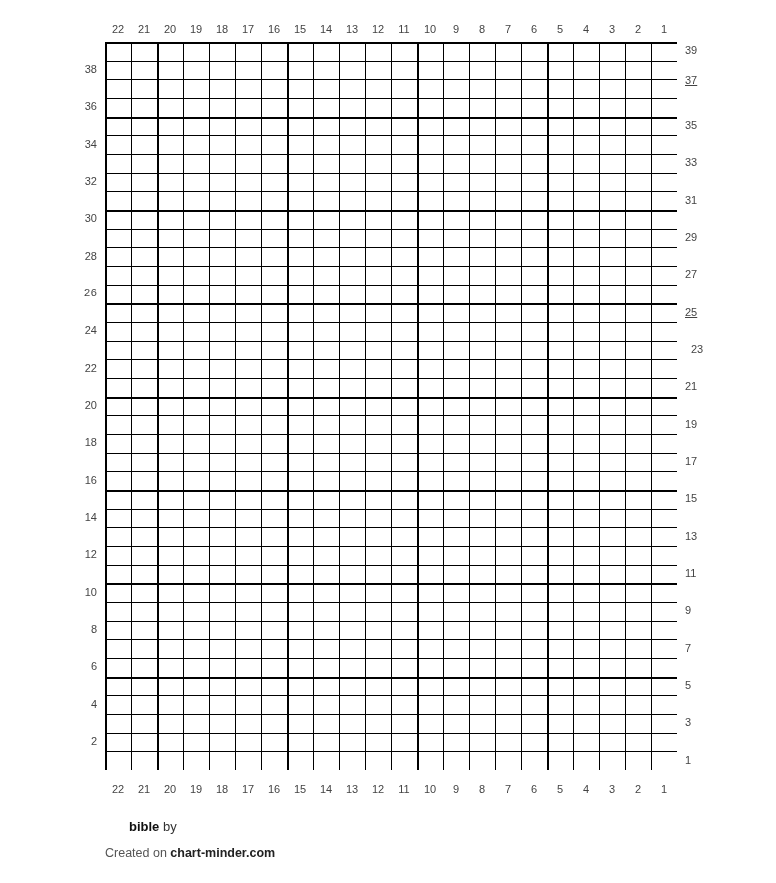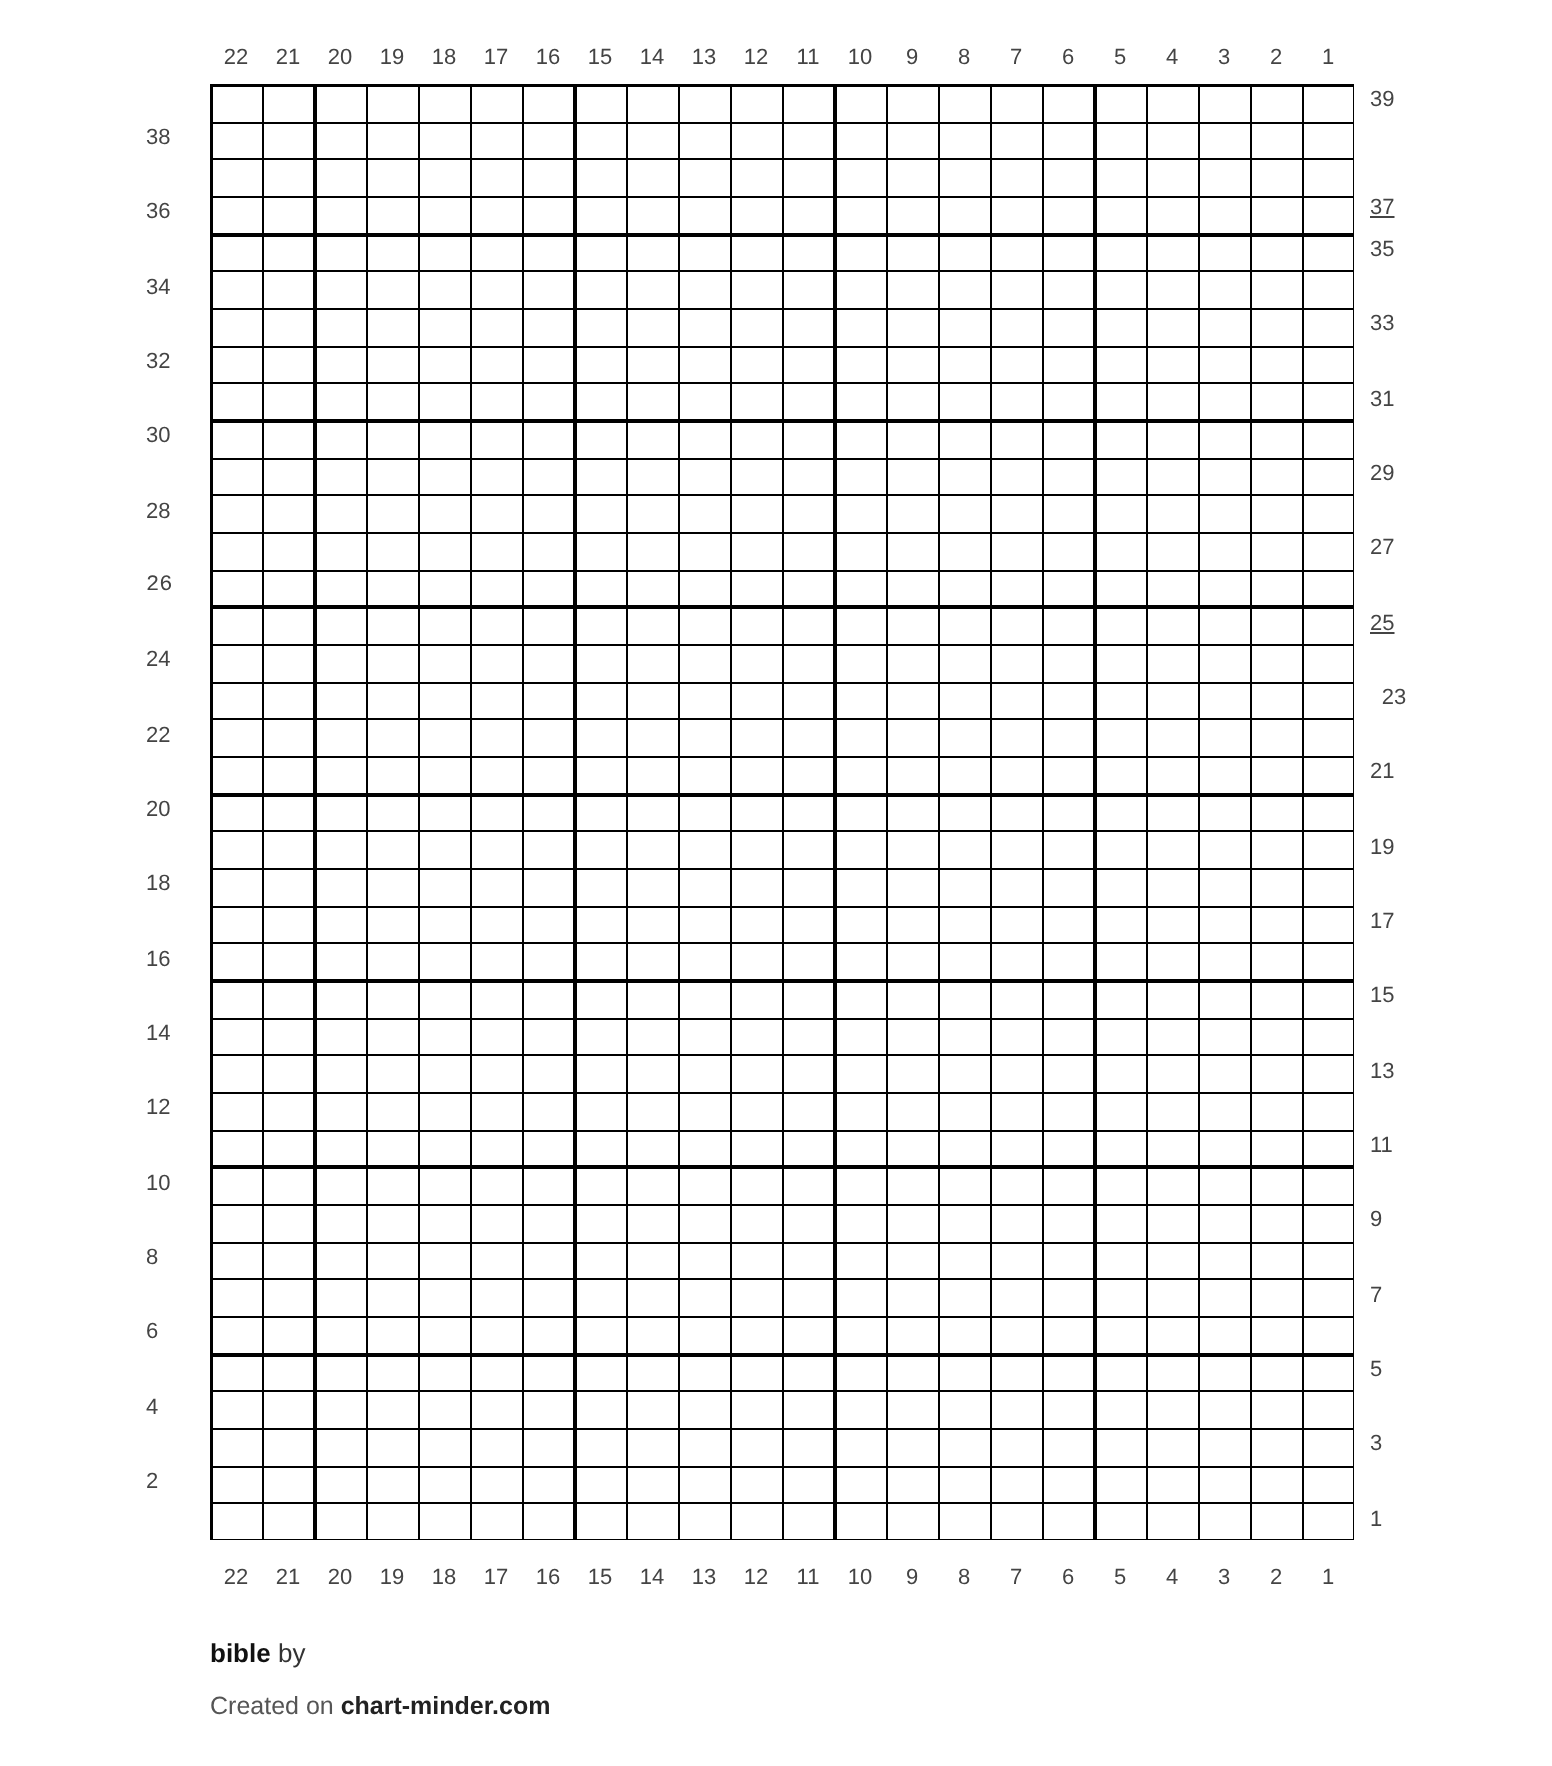--- a/index.html
+++ b/index.html
@@ -47,37 +47,38 @@
     font-size: 11px;
     color: #444444;
     line-height: 1;
     white-space: nowrap;
   }
   .tick-top, .tick-bottom {
     text-align: center;
     width: 26px;
   }
   .tick-left {
-    text-align: left;
+    text-align: right;
     width: 24px;
   }
   .tick-right {
     text-align: left;
     width: 24px;
   }
 
   
   .footer {
     position: absolute;
     left: 105px;
     font-size: 13px;
     color: #333333;
   }
   .footer-title {
     top: 819px;
+    margin-left: 24px;
   }
   .footer-title .name {
     font-weight: bold;
     color: #111111;
   }
   .footer-title .by {
     font-weight: normal;
     color: #333333;
   }
   .footer-credit {
@@ -227,21 +228,21 @@
       <div class="tick tick-left" style="left: 73px; top: 512px;">14</div>
       <div class="tick tick-left" style="left: 73px; top: 549.333px;">12</div>
       <div class="tick tick-left" style="left: 73px; top: 586.667px;">10</div>
       <div class="tick tick-left" style="left: 73px; top: 624px;">8</div>
       <div class="tick tick-left" style="left: 73px; top: 661.333px;">6</div>
       <div class="tick tick-left" style="left: 73px; top: 698.667px;">4</div>
       <div class="tick tick-left" style="left: 73px; top: 736px;">2</div>
     </div>
   <div id="ticks-right">
       <div class="tick tick-right" style="left: 685px; top: 45.3333px;">39</div>
-      <div class="tick tick-right" style="left: 685px; top: 99px; text-decoration: underline;">37</div>
+      <div class="tick tick-right" style="left: 685px; top: 75px; text-decoration: underline;">37</div>
       <div class="tick tick-right" style="left: 685px; top: 120px;">35</div>
       <div class="tick tick-right" style="left: 685px; top: 157.333px;">33</div>
       <div class="tick tick-right" style="left: 685px; top: 194.667px;">31</div>
       <div class="tick tick-right" style="left: 685px; top: 232px;">29</div>
       <div class="tick tick-right" style="left: 685px; top: 269.333px;">27</div>
       <div class="tick tick-right" style="left: 685px; top: 306.667px; text-decoration: underline;">25</div>
       <div class="tick tick-right" style="left: 685px; top: 344px; text-align: center;">23</div>
       <div class="tick tick-right" style="left: 685px; top: 381.333px;">21</div>
       <div class="tick tick-right" style="left: 685px; top: 418.667px;">19</div>
       <div class="tick tick-right" style="left: 685px; top: 456px;">17</div>

